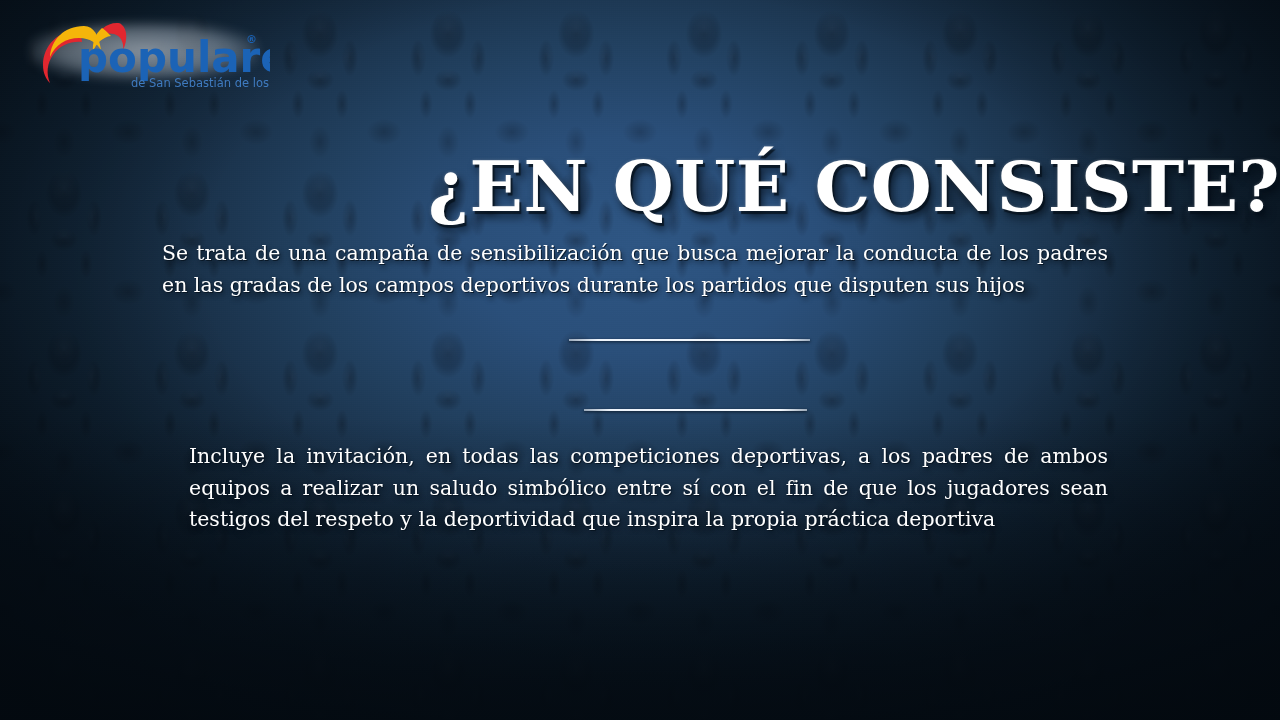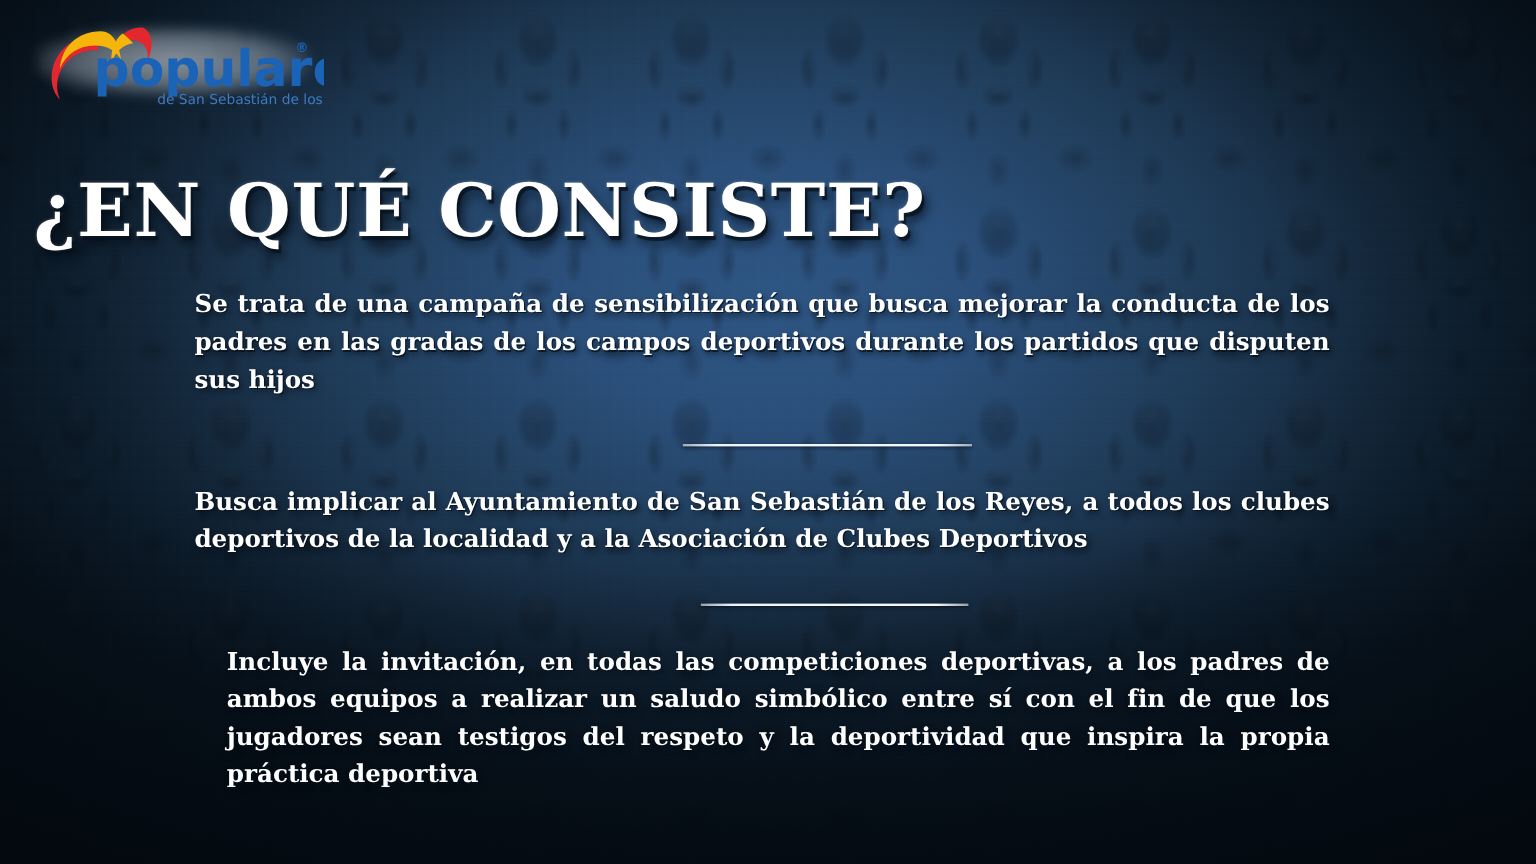--- a/index.html
+++ b/index.html
@@ -107,24 +107,24 @@
     filter: blur(5px);
   }
   .logo svg { position: absolute; left: 0; top: 0; }
 
   
   .title {
     position: absolute;
     left: 0;
     right: 0;
     top: 104px;
-    text-align: left;
+    text-align: right;
     font-family: "DejaVu Serif", "Liberation Serif", serif;
     font-weight: 700;
-    font-size: 61px;
+    font-size: 70px;
     line-height: 1.04;
     letter-spacing: 0.5px;
     color: #ffffff;
     text-shadow:
       2px 3px 1px rgba(5,16,28,0.80),
       4px 6px 9px rgba(3,10,18,0.70),
       0 0 3px rgba(255,255,255,0.28);
     white-space: nowrap;
     padding-left: 28px;
   }
@@ -139,21 +139,20 @@
   .para {
     margin: 0;
     text-align: justify;
     font-family: "DejaVu Serif", "Liberation Serif", serif;
     font-size: 20.5px;
     line-height: 31.5px;
     color: #ffffff;
     text-shadow:
       1px 1px 0px rgba(6,18,30,0.75),
       2px 3px 5px rgba(4,12,22,0.65);
-    font-weight: bold;
   }
   .para:last-child { text-align: justify; margin-left: 27px; }
 
   .spacer-1 { height: 26px; }
   .spacer-2 { height: 26px; }
 
   .divider-wrap { display: block; text-align: center; }
   .divider {
     display: inline-block;
     height: 2px;
@@ -196,21 +195,20 @@
   <div class="body-block">
 
     <p class="para">Se trata de una campaña de sensibilización que busca mejorar la conducta de los padres en las gradas de los campos deportivos durante los partidos que disputen sus hijos</p>
 
     <div class="spacer-1"></div>
     <div class="divider-wrap">
       <span class="divider d1"></span>
     </div>
     <div class="spacer-1"></div>
 
-    <p class="para">Busca implicar al Ayuntamiento de San Sebastián de los Reyes, a todos los clubes deportivos de la localidad y a la Asociación de Clubes Deportivos</p>
 
     <div class="spacer-2"></div>
     <div class="divider-wrap">
       <span class="divider d2"></span>
     </div>
     <div class="spacer-2"></div>
 
     <p class="para">Incluye la invitación, en todas las competiciones deportivas, a los padres de ambos equipos a realizar un saludo simbólico entre sí con el fin de que los jugadores sean testigos del respeto y la deportividad que inspira la propia práctica deportiva</p>
 
   </div>

